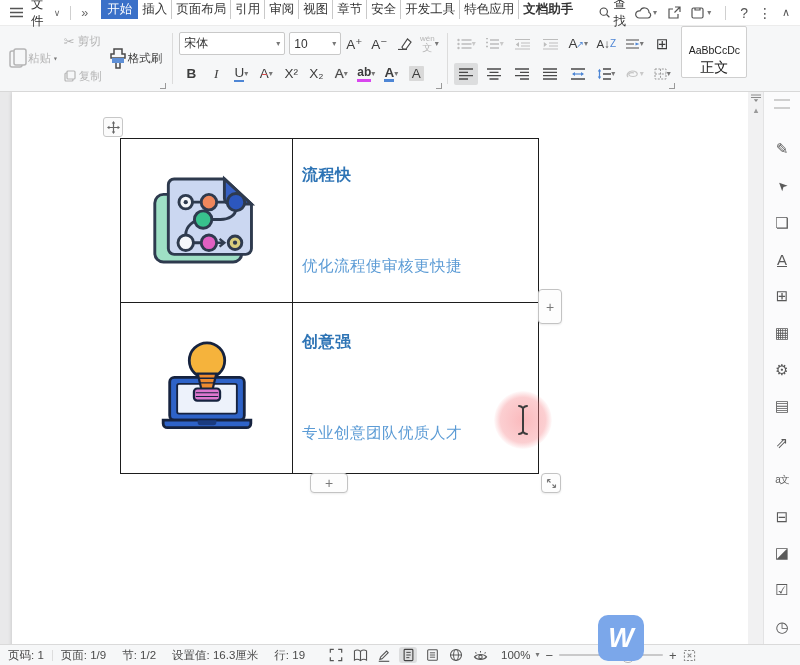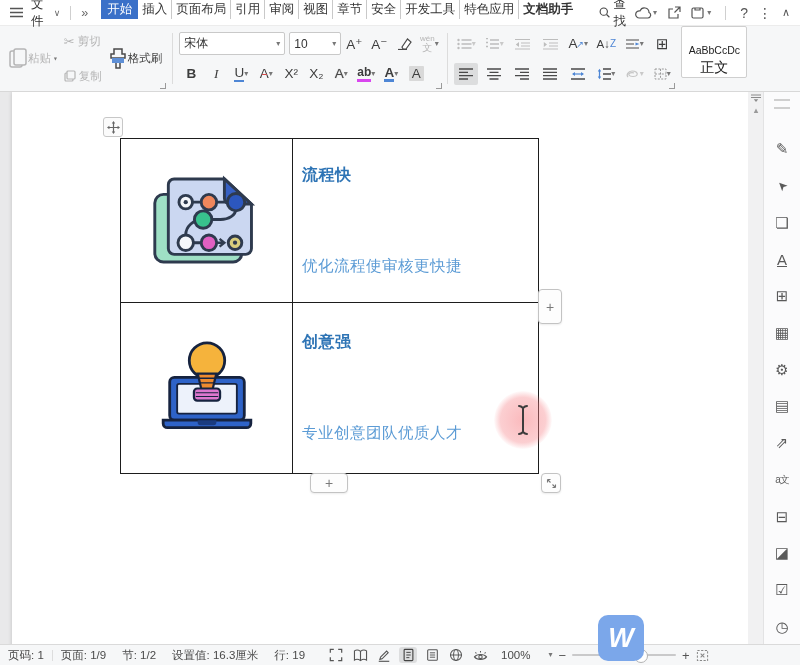--- a/index.html
+++ b/index.html
@@ -512,21 +512,21 @@
     </span>
     <span class="sb-ic">
       <svg class="msvg" width="15" height="13" viewBox="0 0 16 14">
           <path d="M1.5 8.5 C4 5 12 5 14.5 8.5 C12 12 4 12 1.5 8.5 Z" fill="none" stroke="#555" stroke-width="1.2"></path>
           <circle cx="8" cy="8.5" r="1.8" fill="none" stroke="#555" stroke-width="1.1"></circle>
           <path d="M3.5 4.8 L2.6 3.4 M8 3.8 V2.2 M12.5 4.8 L13.4 3.4" stroke="#555" stroke-width="1.1"></path>
         </svg>
     </span>
   </div>
   <div class="zoomctl">
-    <span style="display:flex;align-items:center;gap:18px;">
+    <span style="display:flex;align-items:center;gap:5px;">
       <span>100%</span>
       <span class="caret">▾</span>
     </span>
     <span class="zchar">−</span>
     <span class="slider">
         <span class="knob"></span>
       </span>
     <span class="zchar">+</span>
     <span>
       <svg class="msvg" width="13" height="13" viewBox="0 0 14 14">

